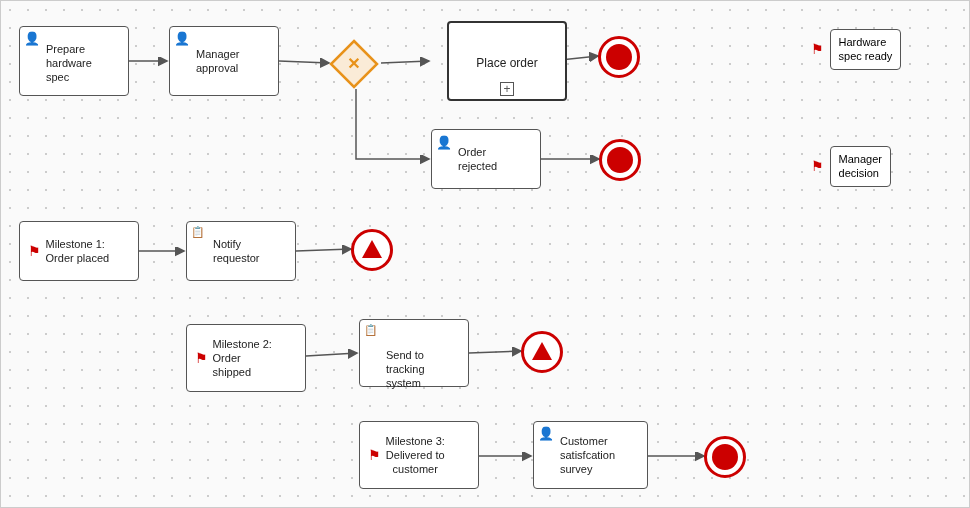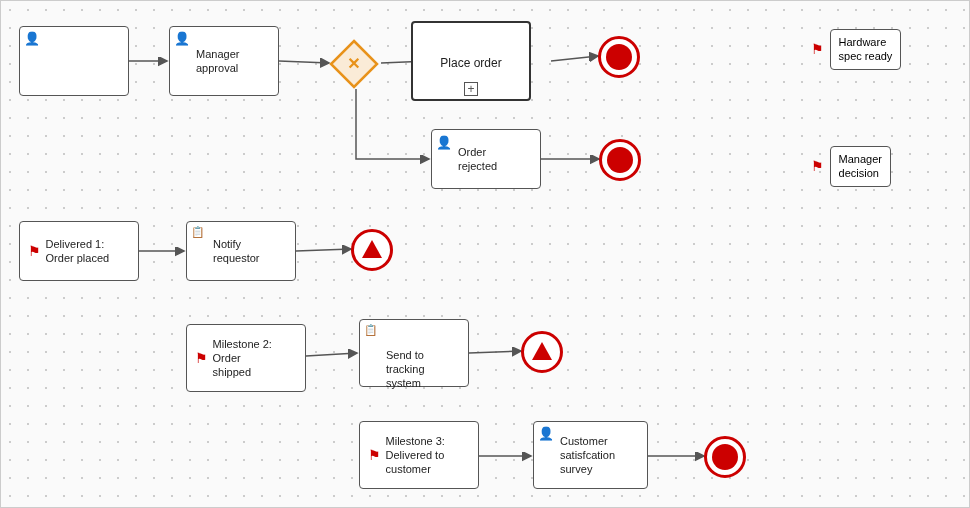--- a/index.html
+++ b/index.html
@@ -206,57 +206,60 @@
 
     <line x1="468" y1="352" x2="520" y2="350" marker-end="url(#arr)"></line>
 
     <line x1="478" y1="455" x2="530" y2="455" marker-end="url(#arr)"></line>
 
     <line x1="647" y1="455" x2="703" y2="455" marker-end="url(#arr)"></line>
   </svg>
 
   <div class="bpmn-task" style="left:18px;top:25px;width:110px;height:70px;">
     <span class="task-icon">👤</span>
+    <span class="task-label task-label-with-icon" style="white-space:pre-line;padding-top:4px;">Prepare
+hardware
+spec</span>
   </div>
 
   <div class="bpmn-task" style="left:168px;top:25px;width:110px;height:70px;">
     <span class="task-icon">👤</span>
     <span class="task-label task-label-with-icon" style="white-space:pre-line;">Manager
 approval</span>
   </div>
 
   <div class="bpmn-gateway" style="left:328px;top:38px;">
     <svg class="gateway-diamond" viewBox="0 0 50 50">
       <polygon points="25,2 48,25 25,48 2,25" fill="#FAEBD7" stroke="#E8921A" stroke-width="2.5"></polygon>
       <text x="25" y="30" text-anchor="middle" font-size="16" fill="#E8921A" font-weight="bold">✕</text>
     </svg>
   </div>
 
-  <div class="bpmn-task selected" style="left:410px;top:20px;width:120px;height:80px;">
+  <div class="bpmn-task selected" style="left:446px;top:20px;width:120px;height:80px;">
     <span class="task-label" style="text-align:center;width:100%;font-size:12px;margin-top:6px;">Place order</span>
     <div class="task-plus">+</div>
   </div>
 
   <div class="bpmn-task" style="left:430px;top:128px;width:110px;height:60px;">
     <span class="task-icon" style="top:5px;">👤</span>
     <span class="task-label task-label-with-icon" style="white-space:pre-line;">Order
 rejected</span>
   </div>
 
   <div class="bpmn-end-event" style="left:597px;top:35px;width:42px;height:42px;">
     <div class="end-event-inner"></div>
   </div>
 
   <div class="bpmn-end-event" style="left:598px;top:138px;width:42px;height:42px;">
     <div class="end-event-inner"></div>
   </div>
 
   <div class="bpmn-milestone" style="left:18px;top:220px;width:120px;height:60px;">
     <span class="milestone-flag">⚑</span>
-    <span class="milestone-label" style="white-space:pre-line;">Delivered 1:
+    <span class="milestone-label" style="white-space:pre-line;">Milestone 1:
 Order placed</span>
   </div>
 
   <div class="bpmn-task" style="left:185px;top:220px;width:110px;height:60px;">
     <span class="task-icon" style="font-size:11px;">📋</span>
     <span class="task-label task-label-with-icon" style="white-space:pre-line;">Notify
 requestor</span>
   </div>
 
   <div class="bpmn-int-event" style="left:350px;top:228px;width:42px;height:42px;">
@@ -276,21 +279,21 @@
 tracking
 system</span>
   </div>
 
   <div class="bpmn-int-event" style="left:520px;top:330px;width:42px;height:42px;">
     <div class="int-event-triangle"></div>
   </div>
 
   <div class="bpmn-milestone" style="left:358px;top:420px;width:120px;height:68px;">
     <span class="milestone-flag">⚑</span>
-    <span class="milestone-label" style="white-space:pre-line;">Milestone 3:
+    <span class="milestone-label" style="white-space:pre-line;text-align:center;">Milestone 3:
 Delivered to
 customer</span>
   </div>
 
   <div class="bpmn-task" style="left:532px;top:420px;width:115px;height:68px;">
     <span class="task-icon">👤</span>
     <span class="task-label task-label-with-icon" style="white-space:pre-line;">Customer
 satisfcation
 survey</span>
   </div>

